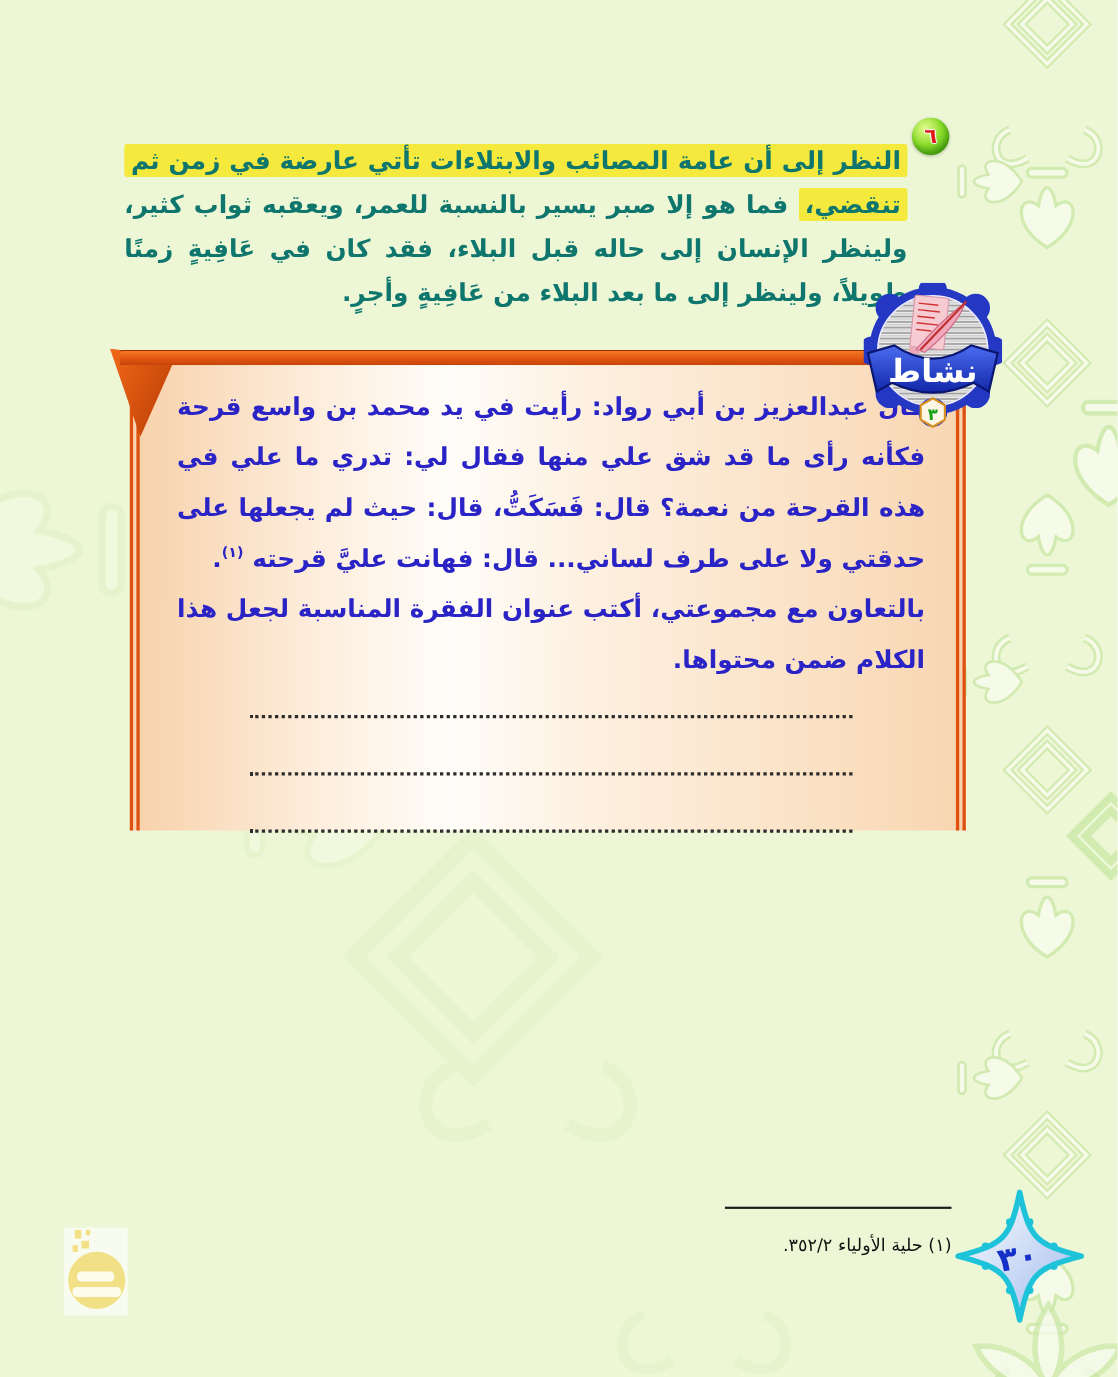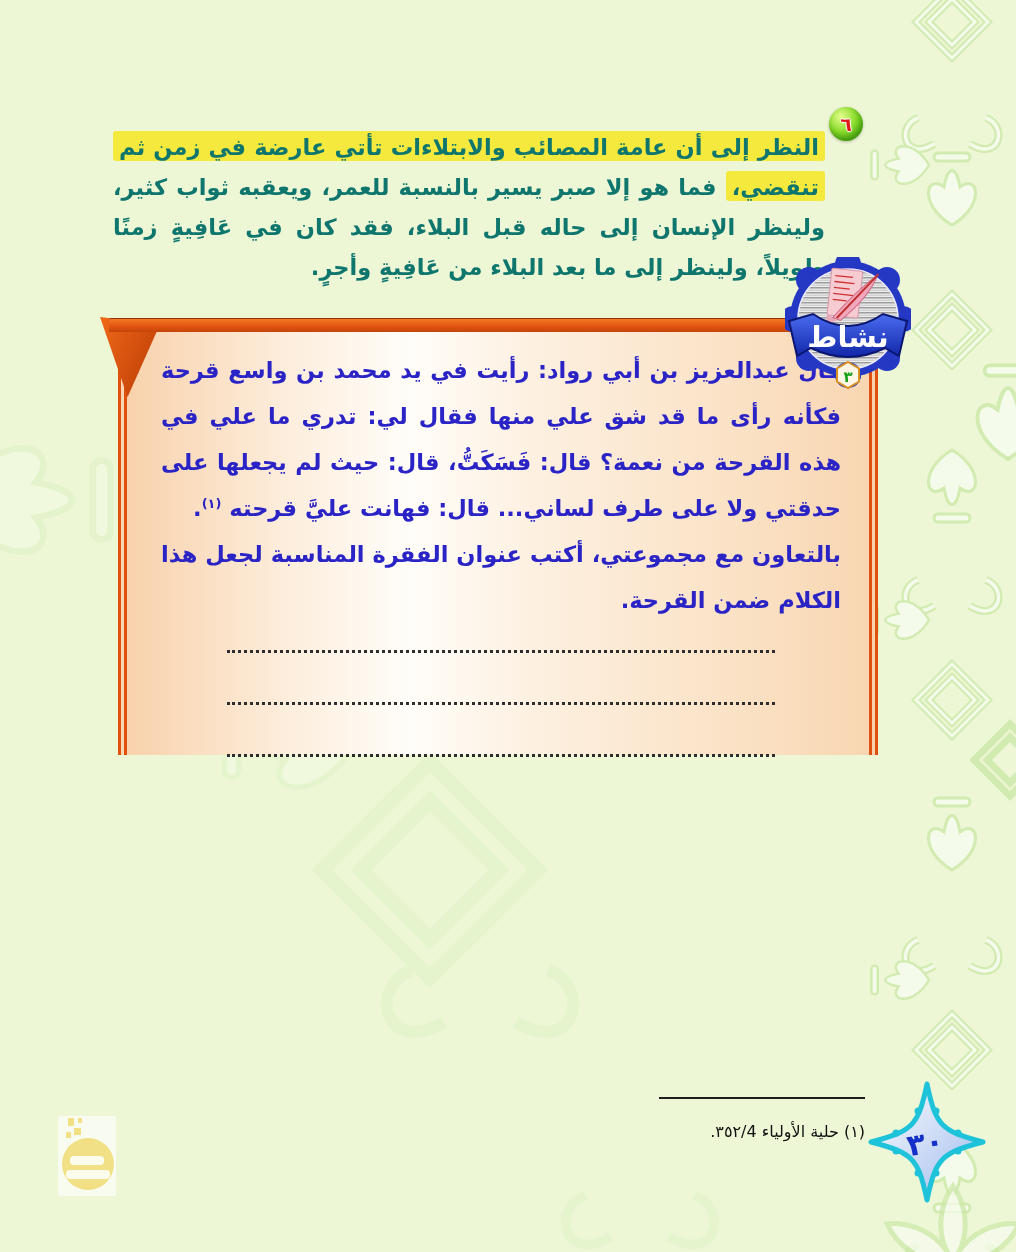--- a/index.html
+++ b/index.html
@@ -152,21 +152,21 @@
 
   <p class="main-item"><span class="hl">النظر إلى أن عامة المصائب والابتلاءات تأتي عارضة في زمن ثم تنقضي،</span><span> فما هو إلا صبر يسير بالنسبة للعمر، ويعقبه ثواب كثير، ولينظر الإنسان إلى حاله قبل البلاء، فقد كان في عَافِيةٍ زمنًا طويلاً، ولينظر إلى ما بعد البلاء من عَافِيةٍ وأجرٍ.</span></p>
 
   <div class="activity-box">
     <div class="box-fold"></div>
     <div class="box-topbar"></div>
 
     <div class="box-interior">
       <p class="aq"><span>قال عبدالعزيز بن أبي رواد: رأيت في يد محمد بن واسع قرحة فكأنه رأى ما قد شق علي منها فقال لي: تدري ما علي في هذه القرحة من نعمة؟ قال: فَسَكَتُّ، قال: حيث لم يجعلها على حدقتي ولا على طرف لساني... قال: فهانت عليَّ قرحته</span>
         <sup>(١)</sup><span>.</span></p>
-      <p class="aq">بالتعاون مع مجموعتي، أكتب عنوان الفقرة المناسبة لجعل هذا الكلام ضمن القرحة.</p>
+      <p class="aq">بالتعاون مع مجموعتي، أكتب عنوان الفقرة المناسبة لجعل هذا الكلام ضمن محتواها.</p>
       <div class="answers">
         <div class="answer-line"></div>
         <div class="answer-line"></div>
         <div class="answer-line"></div>
       </div>
     </div>
 
     <svg class="activity-seal" width="126" height="140" viewBox="0 0 126 140">
       <defs>
         <pattern id="silv" width="5" height="5" patternUnits="userSpaceOnUse">
@@ -206,21 +206,21 @@
       </g>
       <path d="M4 64 L28 57 Q63 81 98 57 L122 64 L114 99 L100 91 Q63 109 26 91 L12 99 Z" fill="url(#bGrad)" stroke="#0a1670" stroke-width="2"></path>
       <text x="63" y="90" text-anchor="middle" fill="#ffffff" font-size="29" font-weight="bold" font-family="DejaVu Sans, sans-serif">نشاط</text>
       <circle cx="63" cy="118" r="13" fill="#2438c4"></circle>
       <path d="M63 105 L74 111.5 L74 124.5 L63 131 L52 124.5 L52 111.5 Z" fill="#fdf6e4" stroke="#d89020" stroke-width="2"></path>
       <text x="63" y="124.5" text-anchor="middle" fill="#18a018" font-size="15" font-weight="bold" font-family="DejaVu Sans, sans-serif">٣</text>
     </svg>
   </div>
 
   <div class="footnote-rule"></div>
-  <p class="footnote">(١) حلية الأولياء ٣٥٢/4.</p>
+  <p class="footnote">(١) حلية الأولياء ٣٥٢/٢.</p>
 
   <svg class="page-star" width="160" height="136" viewBox="-80 -68 160 136">
     <defs>
       <linearGradient id="starG" x1="0" y1="0" x2="1" y2="1">
         <stop offset="0" stop-color="#ffffff"></stop>
           <stop offset="1" stop-color="#9db9ec"></stop>
       </linearGradient>
     </defs>
     <path d="M0 -58 C5 -34 9 -24 16 -17 C23 -10 33 -6 56 0 C33 6 23 10 16 17 C9 24 5 34 0 58 C-5 34 -9 24 -16 17 C-23 10 -33 6 -56 0 C-33 -6 -23 -10 -16 -17 C-9 -24 -5 -34 0 -58 Z" fill="url(#starG)" stroke="#1ec3da" stroke-width="5" stroke-linejoin="round"></path>
     <g fill="#1ec3da">

